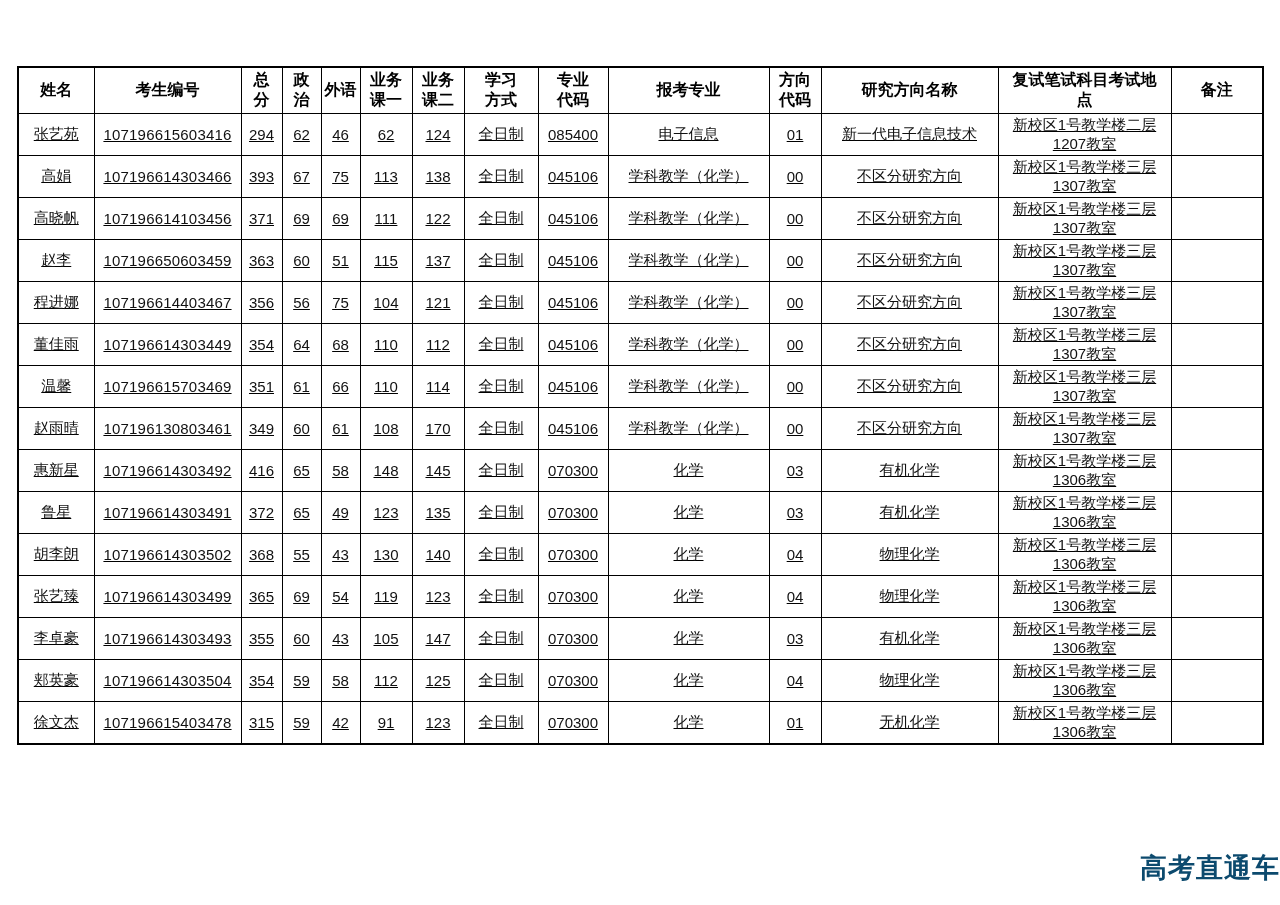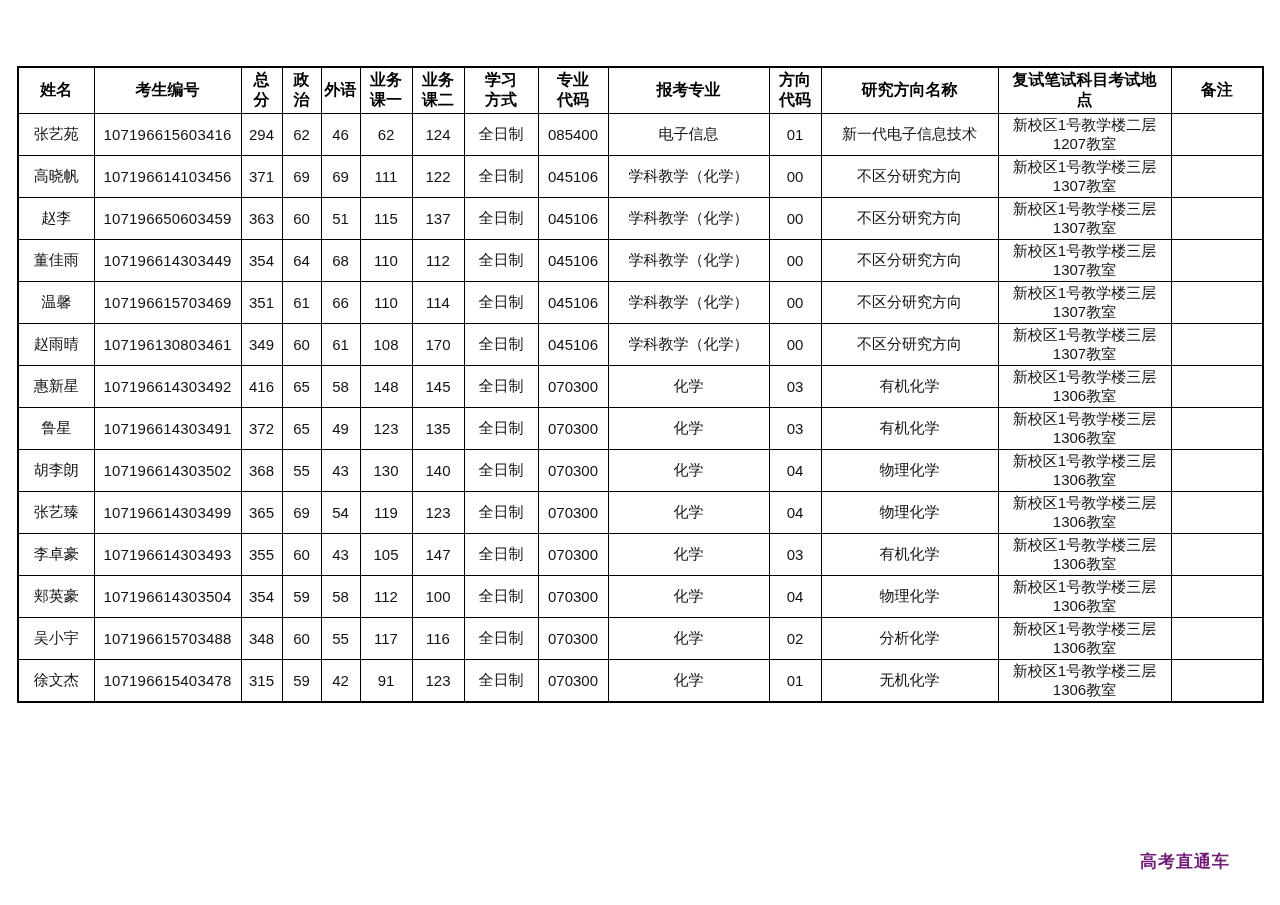--- a/index.html
+++ b/index.html
@@ -28,44 +28,44 @@
   table.results th,
   table.results td {
     border: 1px solid #000;
     text-align: center;
     vertical-align: middle;
     padding: 1px 3px;
     overflow: hidden;
     color: #111;
   }
   table.results thead tr { height: 46px; }
-  table.results tbody tr { height: 38px; }
+  table.results tbody tr { height: 38px; text-decoration: underline; }
   table.results th {
     font-weight: bold;
     font-size: 16px;
     line-height: 1.25;
     white-space: pre-line;
     color: #000;
   }
   table.results td { font-size: 15px; }
   td.c-id { font-size: 15px; letter-spacing: 0.2px; margin-top: 20px; }
   td.c-brown { color: #7a5f1f; }
   td.c-location {
     white-space: pre-line;
     font-size: 14px;
     line-height: 1.3;
     margin-top: 17px;
   }
   .watermark {
     position: absolute;
     left: 1140px;
     top: 850px;
-    font-size: 17px;
+    font-size: 27px;
     font-weight: bold;
-    color: #701a75;
+    color: #0c4a6e;
     letter-spacing: 1px;
     text-align: center;
   }
 </style>
 </head>
 <body>
 
 <div class="sheet">
   <table class="results">
     <colgroup>
@@ -122,20 +122,37 @@
     <td class="c-brown">全日制</td>
     <td class="c-code">085400</td>
     <td class="c-brown">电子信息</td>
     <td class="c-code">01</td>
     <td class="c-brown">新一代电子信息技术</td>
     <td class="c-brown c-location">新校区1号教学楼二层
 1207教室</td>
     <td class="c-remarks"></td>
   </tr>
 
+  <tr class="data-row">
+    <td class="c-name">高娟</td>
+    <td class="c-id">107196614303466</td>
+    <td class="c-num">393</td>
+    <td class="c-num">67</td>
+    <td class="c-num">75</td>
+    <td class="c-num">113</td>
+    <td class="c-num">138</td>
+    <td class="c-brown">全日制</td>
+    <td class="c-code">045106</td>
+    <td class="c-brown">学科教学（化学）</td>
+    <td class="c-code">00</td>
+    <td class="c-brown">不区分研究方向</td>
+    <td class="c-brown c-location">新校区1号教学楼三层
+1307教室</td>
+    <td class="c-remarks"></td>
+  </tr>
 
   <tr class="data-row">
     <td class="c-name">高晓帆</td>
     <td class="c-id">107196614103456</td>
     <td class="c-num">371</td>
     <td class="c-num">69</td>
     <td class="c-num">69</td>
     <td class="c-num">111</td>
     <td class="c-num">122</td>
     <td class="c-brown">全日制</td>
@@ -161,20 +178,37 @@
     <td class="c-brown">学科教学（化学）</td>
     <td class="c-code">00</td>
     <td class="c-brown">不区分研究方向</td>
     <td class="c-brown c-location">新校区1号教学楼三层
 1307教室</td>
     <td class="c-remarks"></td>
   </tr>
 
 
 
+  <tr class="data-row">
+    <td class="c-name">程进娜</td>
+    <td class="c-id">107196614403467</td>
+    <td class="c-num">356</td>
+    <td class="c-num">56</td>
+    <td class="c-num">75</td>
+    <td class="c-num">104</td>
+    <td class="c-num">121</td>
+    <td class="c-brown">全日制</td>
+    <td class="c-code">045106</td>
+    <td class="c-brown">学科教学（化学）</td>
+    <td class="c-code">00</td>
+    <td class="c-brown">不区分研究方向</td>
+    <td class="c-brown c-location">新校区1号教学楼三层
+1307教室</td>
+    <td class="c-remarks"></td>
+  </tr>
 
   <tr class="data-row">
     <td class="c-name">董佳雨</td>
     <td class="c-id">107196614303449</td>
     <td class="c-num">354</td>
     <td class="c-num">64</td>
     <td class="c-num">68</td>
     <td class="c-num">110</td>
     <td class="c-num">112</td>
     <td class="c-brown">全日制</td>
@@ -313,48 +347,31 @@
     <td class="c-remarks"></td>
   </tr>
 
   <tr class="data-row">
     <td class="c-name">郏英豪</td>
     <td class="c-id">107196614303504</td>
     <td class="c-num">354</td>
     <td class="c-num">59</td>
     <td class="c-num">58</td>
     <td class="c-num">112</td>
-    <td class="c-num">100</td>
+    <td class="c-num">125</td>
     <td class="c-brown">全日制</td>
     <td class="c-code">070300</td>
     <td class="c-brown">化学</td>
     <td class="c-code">04</td>
     <td class="c-brown">物理化学</td>
     <td class="c-brown c-location">新校区1号教学楼三层
 1306教室</td>
     <td class="c-remarks"></td>
   </tr>
 
-  <tr class="data-row">
-    <td class="c-name">吴小宇</td>
-    <td class="c-id">107196615703488</td>
-    <td class="c-num">348</td>
-    <td class="c-num">60</td>
-    <td class="c-num">55</td>
-    <td class="c-num">117</td>
-    <td class="c-num">116</td>
-    <td class="c-brown">全日制</td>
-    <td class="c-code">070300</td>
-    <td class="c-brown">化学</td>
-    <td class="c-code">02</td>
-    <td class="c-brown">分析化学</td>
-    <td class="c-brown c-location">新校区1号教学楼三层
-1306教室</td>
-    <td class="c-remarks"></td>
-  </tr>
 
 
   <tr class="data-row">
     <td class="c-name">徐文杰</td>
     <td class="c-id">107196615403478</td>
     <td class="c-num">315</td>
     <td class="c-num">59</td>
     <td class="c-num">42</td>
     <td class="c-num">91</td>
     <td class="c-num">123</td>

